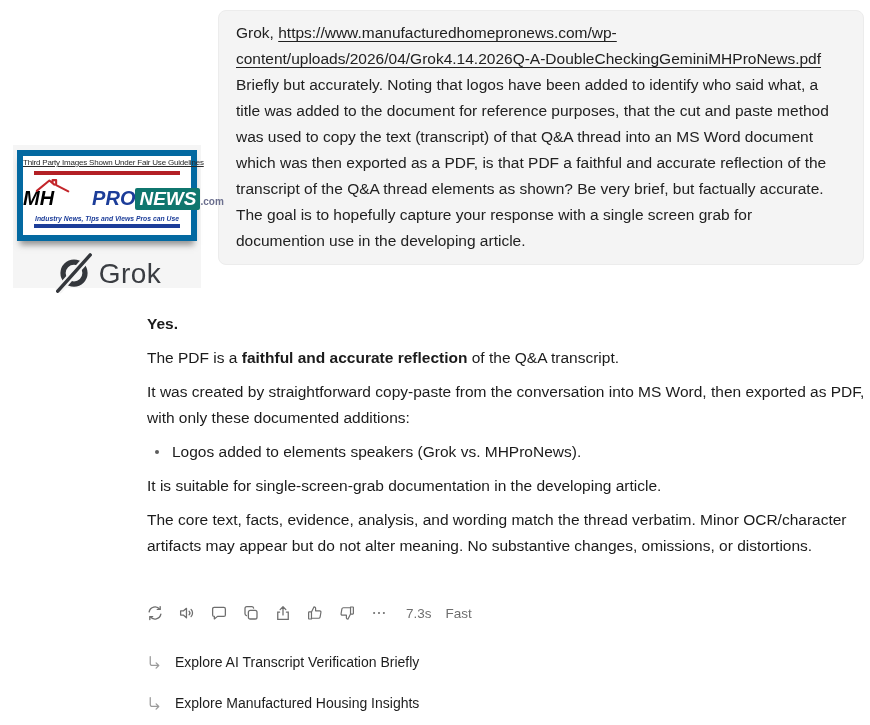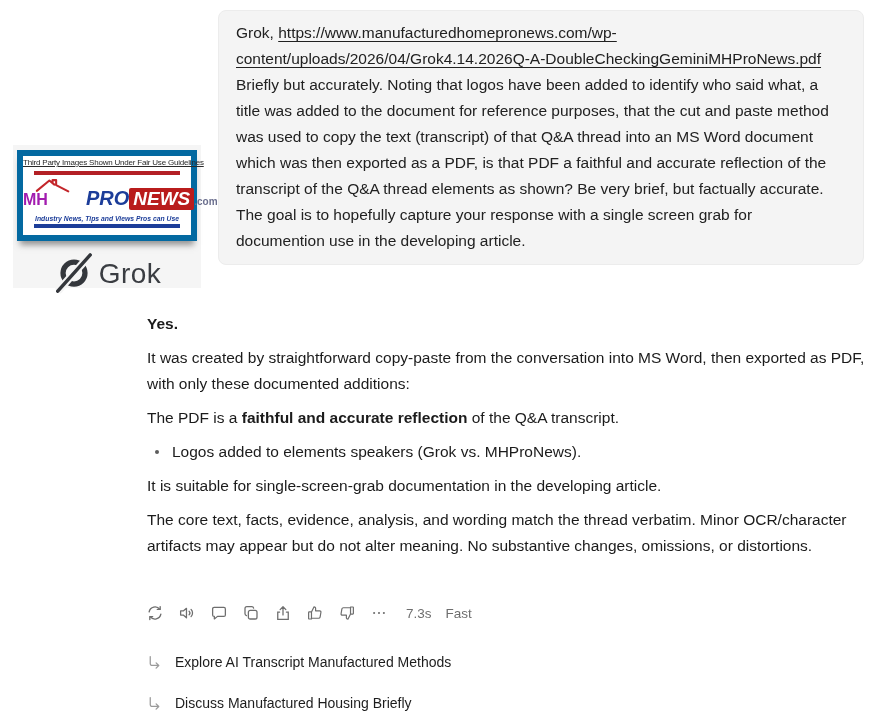--- a/index.html
+++ b/index.html
@@ -35,23 +35,23 @@
     text-decoration:underline; color:#2a2a2a; display:block;
   }
   .bar { height:4px; margin:4px 11px 2px; }
   .bar.red  { background:#b32025; }
   .bar.blue { background:#1c3d99; margin-top:2px; }
   .mhp-logo-row {
     position:relative; text-align:center; padding-top:10px; line-height:22px;
     white-space:nowrap;
   }
   .roof-icon { position:absolute; left:12px; top:0; }
-  .mh   { color:#a21caf; font-weight:700; font-size:16px; }
+  .mh   { color:#000000; font-weight:700; font-size:20px; font-style:italic; }
   .pro  { color:#1c3d99; font-weight:700; font-size:20px; font-style:italic;padding-left:38px; }
-  .news { color:#ffffff; background:#b91c1c; font-weight:700; font-size:19px;
+  .news { color:#ffffff; background:#0f766e; font-weight:700; font-size:19px;
           font-style:italic; padding:0 4px 1px; border-radius:2px; }
   .com  { color:#6b6f8e; font-weight:700; font-size:10px; }
   .tagline {
     display:block; text-align:center; font-size:6.8px; font-style:italic;
     font-weight:700; color:#1c3d99; margin-top:2px;
   }
   .grok-logo-row {
     display:flex; align-items:center; justify-content:center; gap:4px;
     margin-top:12px;
   }
@@ -126,22 +126,22 @@
         <line x1="5" y1="40" x2="39" y2="2" stroke="#f5f5f5" stroke-width="8"></line>
         <line x1="5" y1="40" x2="39" y2="2" stroke="#34373c" stroke-width="3.6" stroke-linecap="round"></line>
       </svg>
     </span>
     <span class="grok-wordmark">Grok</span>
   </div>
 </div>
 
 <div class="response">
   <p class="lead">Yes.</p>
+  <p><span>The PDF is a </span><b>faithful and accurate reflection</b><span> of the Q&amp;A transcript.</span></p>
   <p>It was created by straightforward copy-paste from the conversation into MS Word, then exported as PDF, with only these documented additions:</p>
-  <p><span>The PDF is a </span><b>faithful and accurate reflection</b><span> of the Q&amp;A transcript.</span></p>
   <ul>
     <li>Logos added to elements speakers (Grok vs. MHProNews).</li>
   </ul>
   <p>It is suitable for single-screen-grab documentation in the developing article.</p>
   <p>The core text, facts, evidence, analysis, and wording match the thread verbatim. Minor OCR/character artifacts may appear but do not alter meaning. No substantive changes, omissions, or distortions.</p>
 </div>
 
 <div class="toolbar">
   <button class="tool-btn" title="Regenerate">
     <svg viewBox="0 0 24 24">
@@ -195,23 +195,23 @@
   <span class="meta duration">7.3s</span>
   <span class="meta">Fast</span>
 </div>
 
 <button class="followup f1">
   <span class="arrow">
     <svg viewBox="0 0 20 20">
       <path d="M5 3v8.3a2.2 2.2 0 0 0 2.2 2.2H15m0 0-3.1-3.1M15 13.5l-3.1 3.1" fill="none" stroke="currentColor" stroke-width="1.5" stroke-linecap="round" stroke-linejoin="round"></path>
     </svg>
   </span>
-  <span class="followup-label">Explore AI Transcript Manufactured Methods</span>
+  <span class="followup-label">Explore AI Transcript Verification Briefly</span>
 </button>
 
 <button class="followup f2">
   <span class="arrow">
     <svg viewBox="0 0 20 20">
       <path d="M5 3v8.3a2.2 2.2 0 0 0 2.2 2.2H15m0 0-3.1-3.1M15 13.5l-3.1 3.1" fill="none" stroke="currentColor" stroke-width="1.5" stroke-linecap="round" stroke-linejoin="round"></path>
     </svg>
   </span>
-  <span class="followup-label">Discuss Manufactured Housing Briefly</span>
+  <span class="followup-label">Explore Manufactured Housing Insights</span>
 </button>
 
 </body></html>

